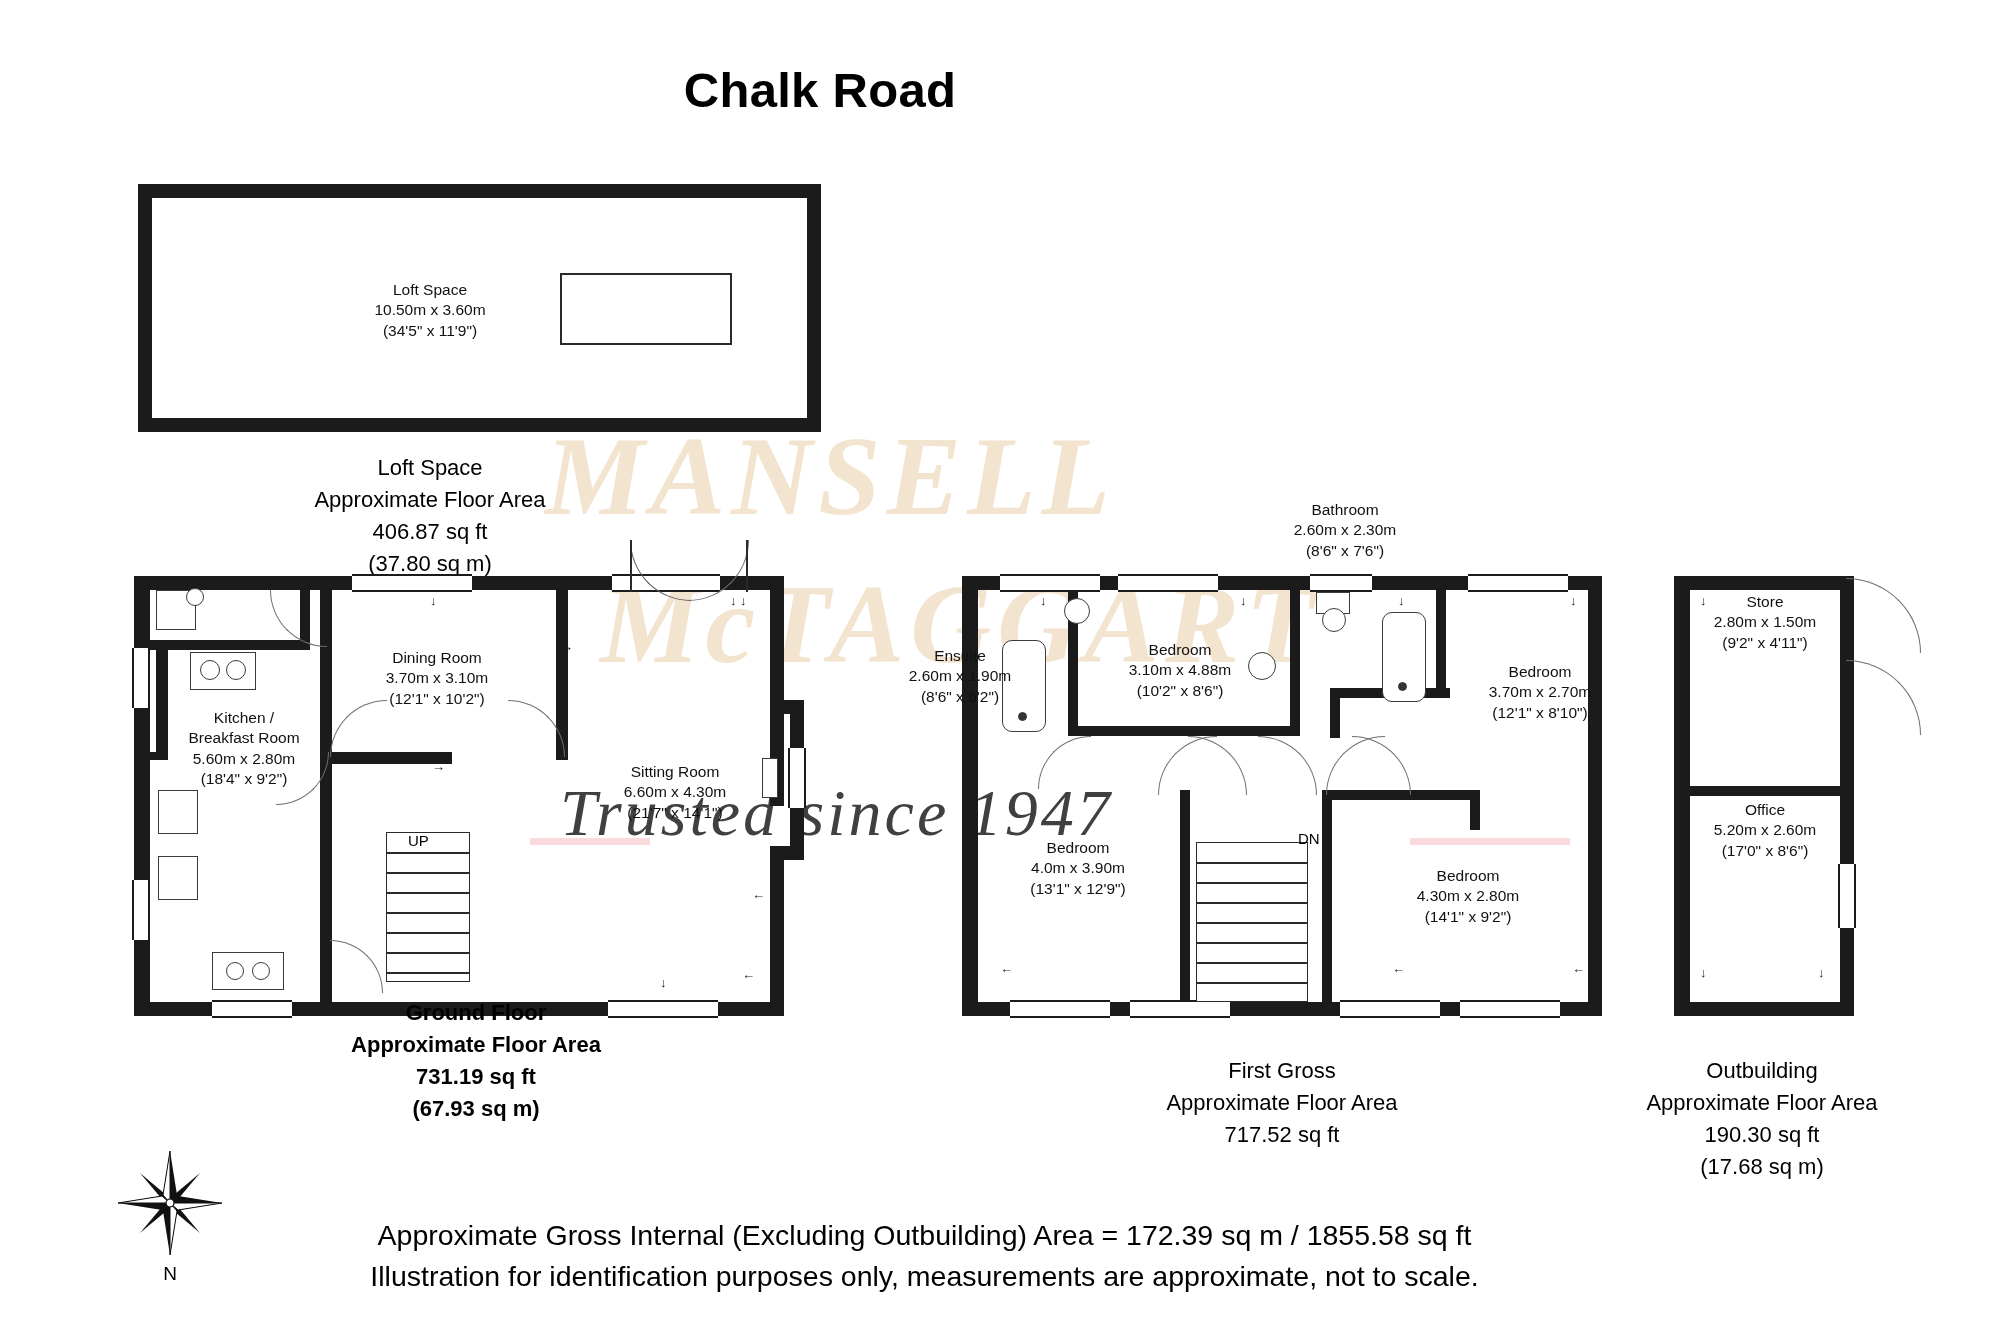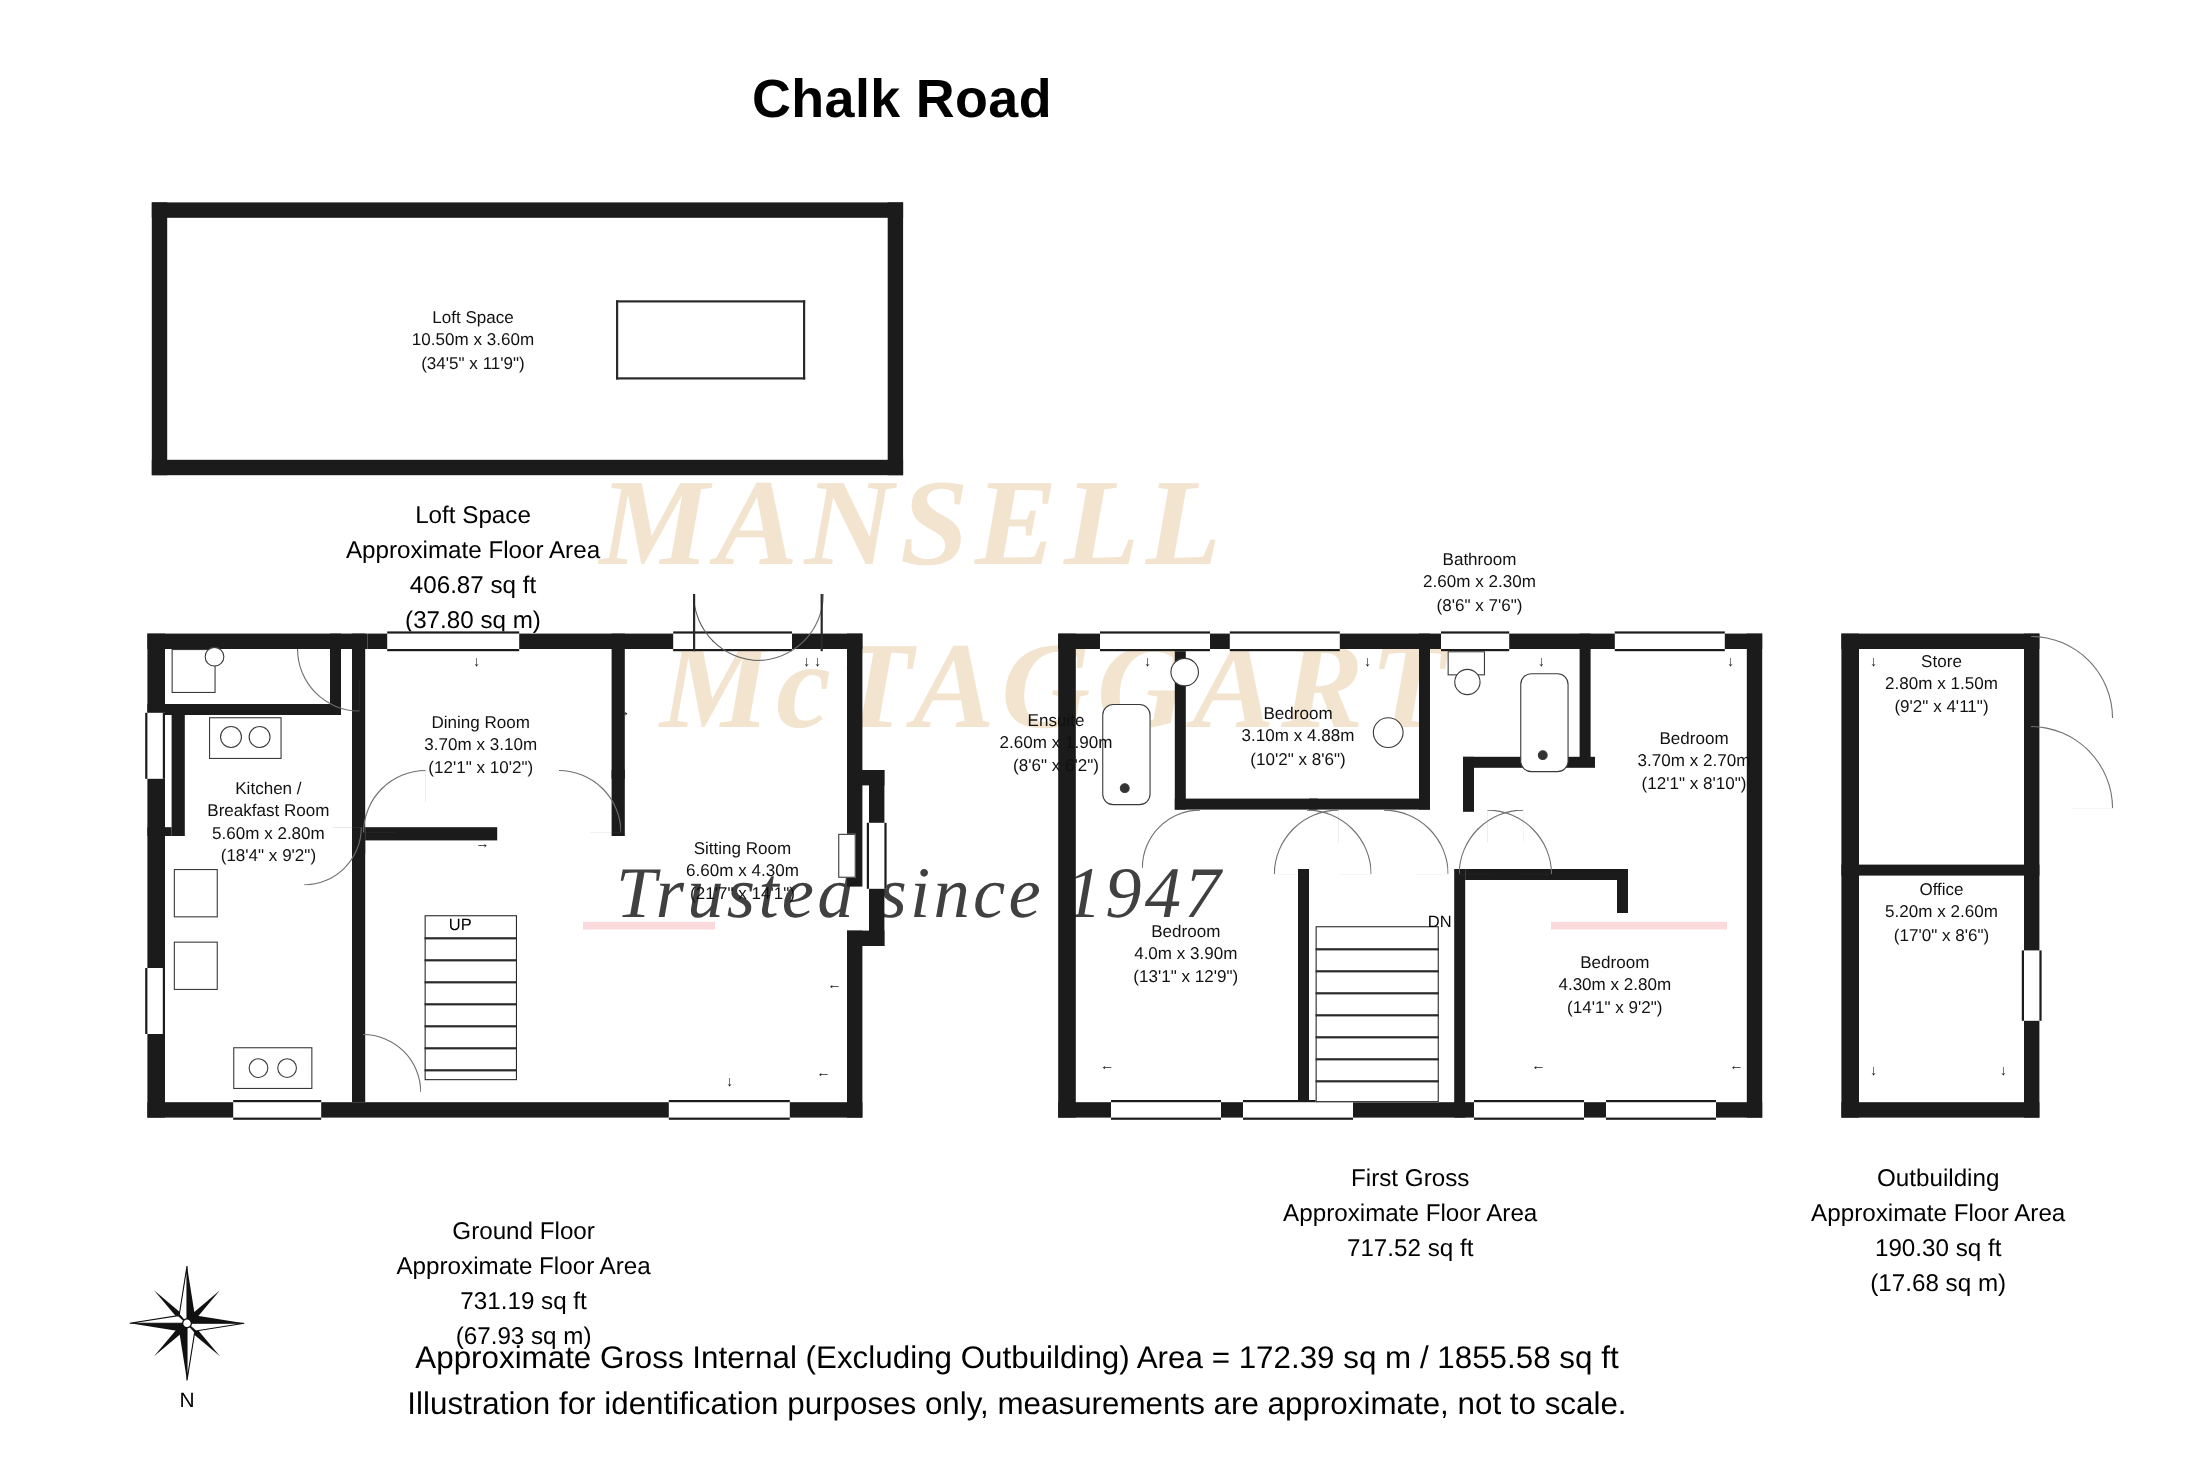--- a/index.html
+++ b/index.html
@@ -317,21 +317,21 @@
       <span class="d2">(12'1" x 10'2")</span>
     </div>
 
     <div class="room-label" style="left:582px; top:762px; width:186px;">
       <span class="nm">Sitting Room</span>
       <span class="d1">6.60m x 4.30m</span>
       <span class="d2">(21'7" x 14'1")</span>
     </div>
   </div>
 
-  <div class="floor-caption" style="left:290px; top:1103px; width:372px;">
+  <div class="floor-caption" style="left:290px; top:997px; width:372px;font-weight:bold;">
     <span>Ground Floor</span>
     <span>Approximate Floor Area</span>
     <span>731.19 sq ft</span>
     <span>(67.93 sq m)</span>
   </div>
 
   <div>
 
     <div class="wall" style="left:962px; top:576px; width:16px; height:440px;"></div>
     <div class="wall" style="left:962px; top:576px; width:640px; height:14px;"></div>

